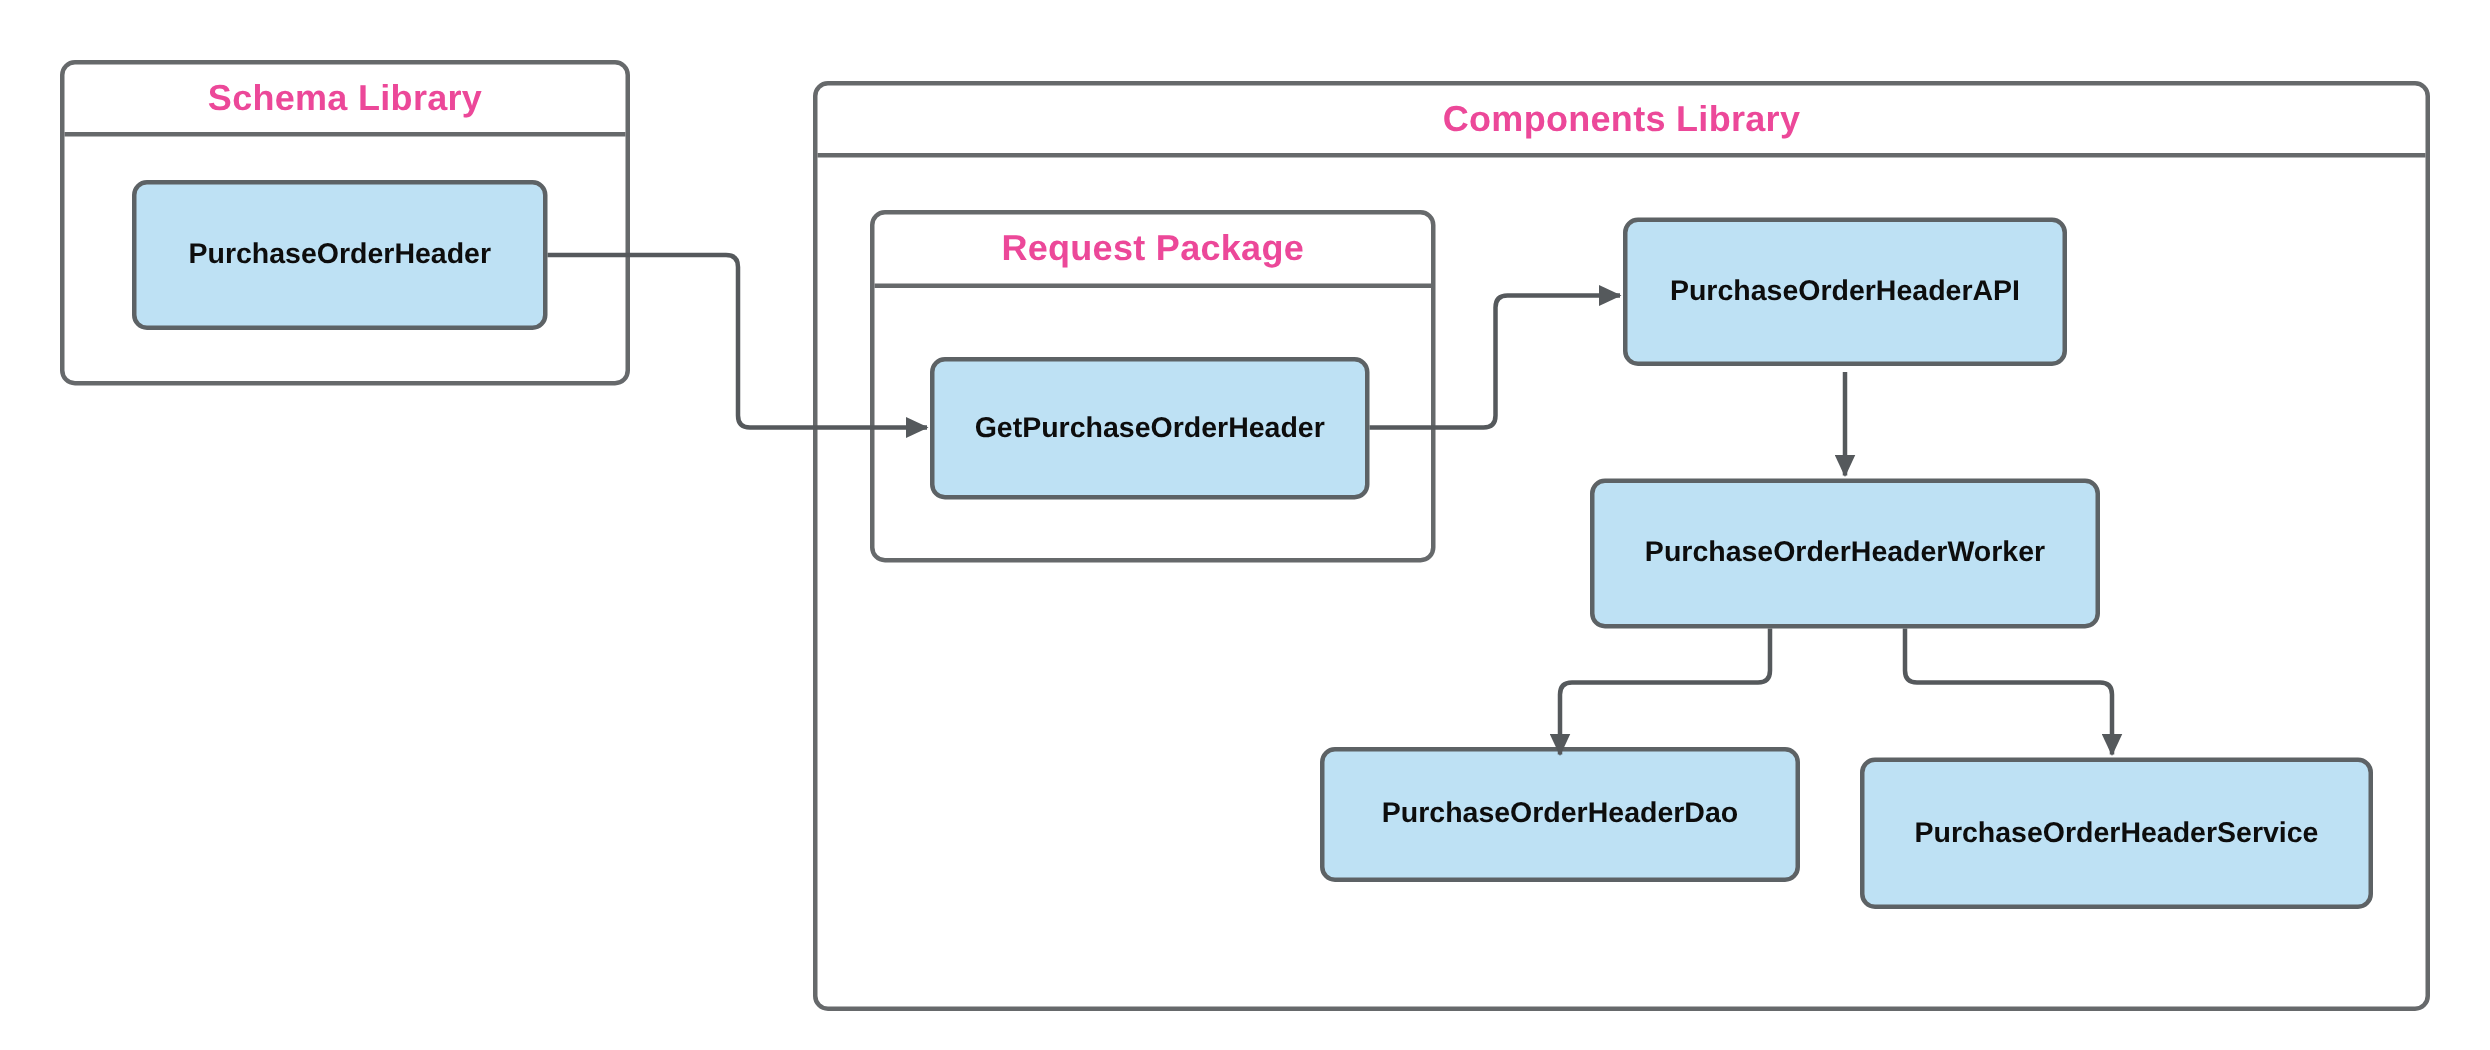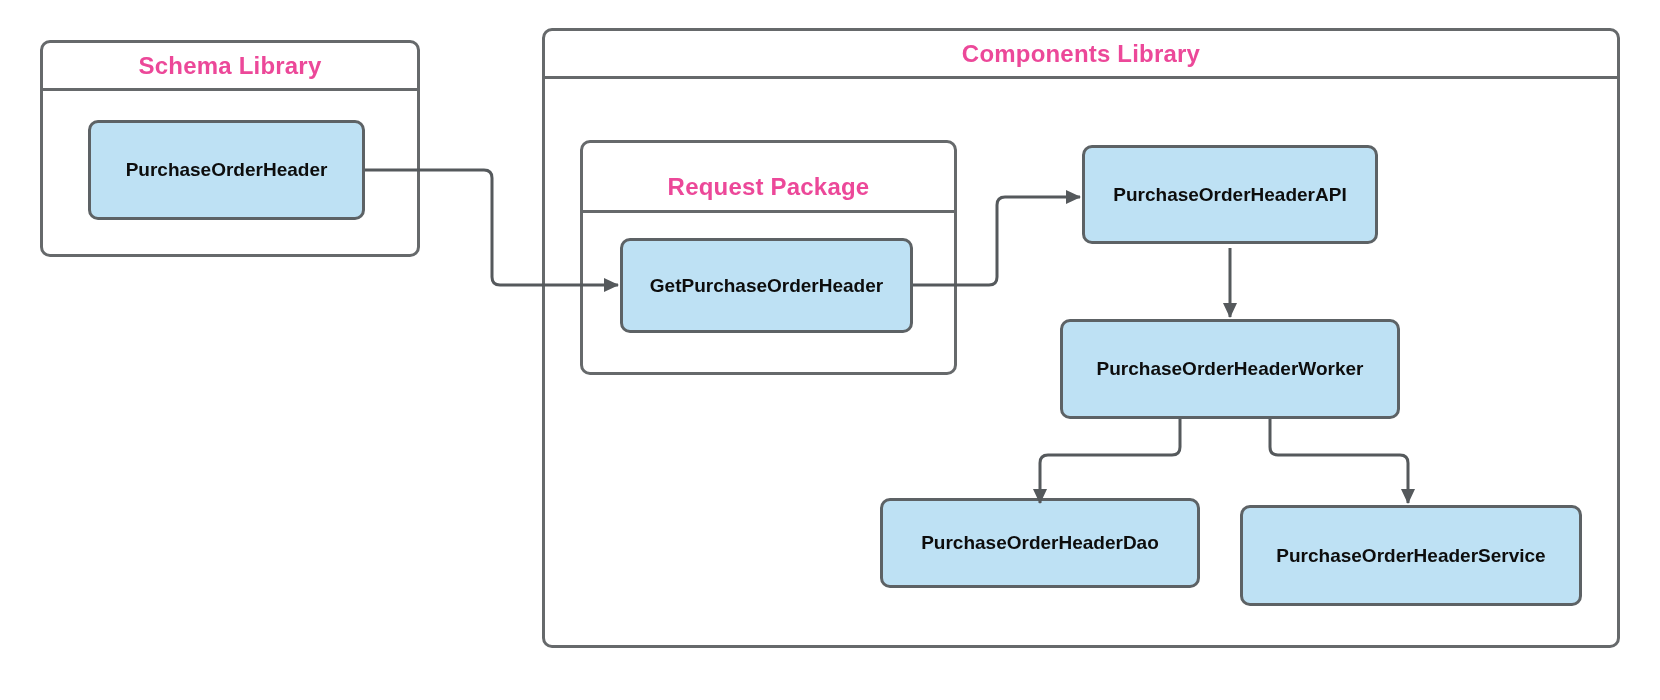--- a/index.html
+++ b/index.html
@@ -63,26 +63,26 @@
 </style>
 </head>
 <body>
 
 <div class="canvas">
 
   <div class="group" style="left:40px; top:40px; width:380px; height:217px;">
     <div class="group-title">Schema Library</div>
   </div>
 
-  <div class="group" style="left:542px; top:28px; width:1078px; height:620px;">
+  <div class="group" style="left:542px; top:54px; width:1078px; height:620px;">
     <div class="group-title">Components Library</div>
   </div>
 
   <div class="group" style="left:580px; top:140px; width:377px; height:235px;">
-    <div class="group-title" style="height:46px;margin-top:21px;">Request Package</div>
+    <div class="group-title" style="height:46px;">Request Package</div>
   </div>
 
   <div class="node" style="left:88px; top:120px; width:277px; height:100px;">
     <span>PurchaseOrderHeader</span>
   </div>
 
   <div class="node" style="left:620px; top:238px; width:293px; height:95px;">
     <span>GetPurchaseOrderHeader</span>
   </div>
 

